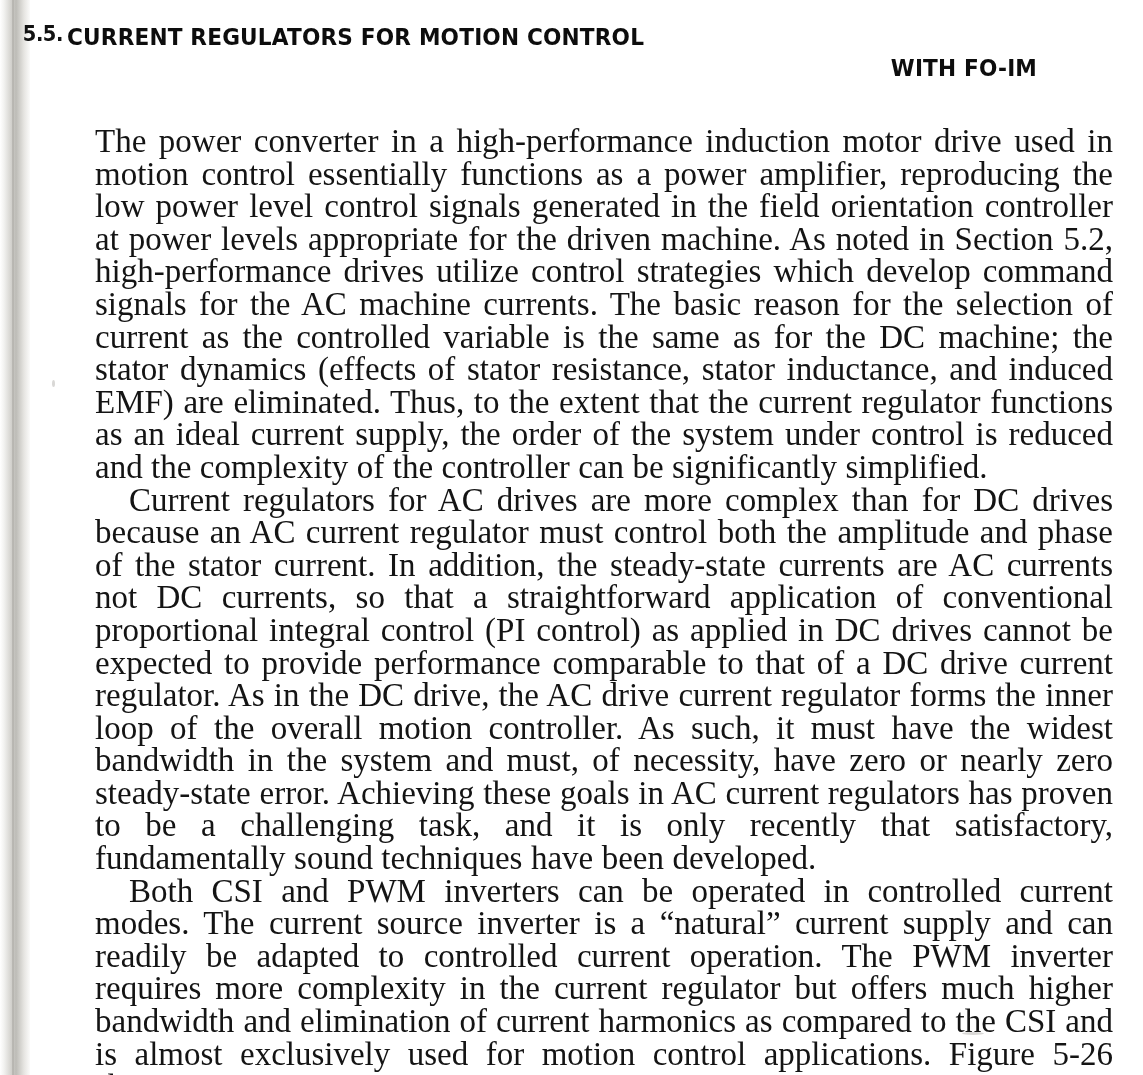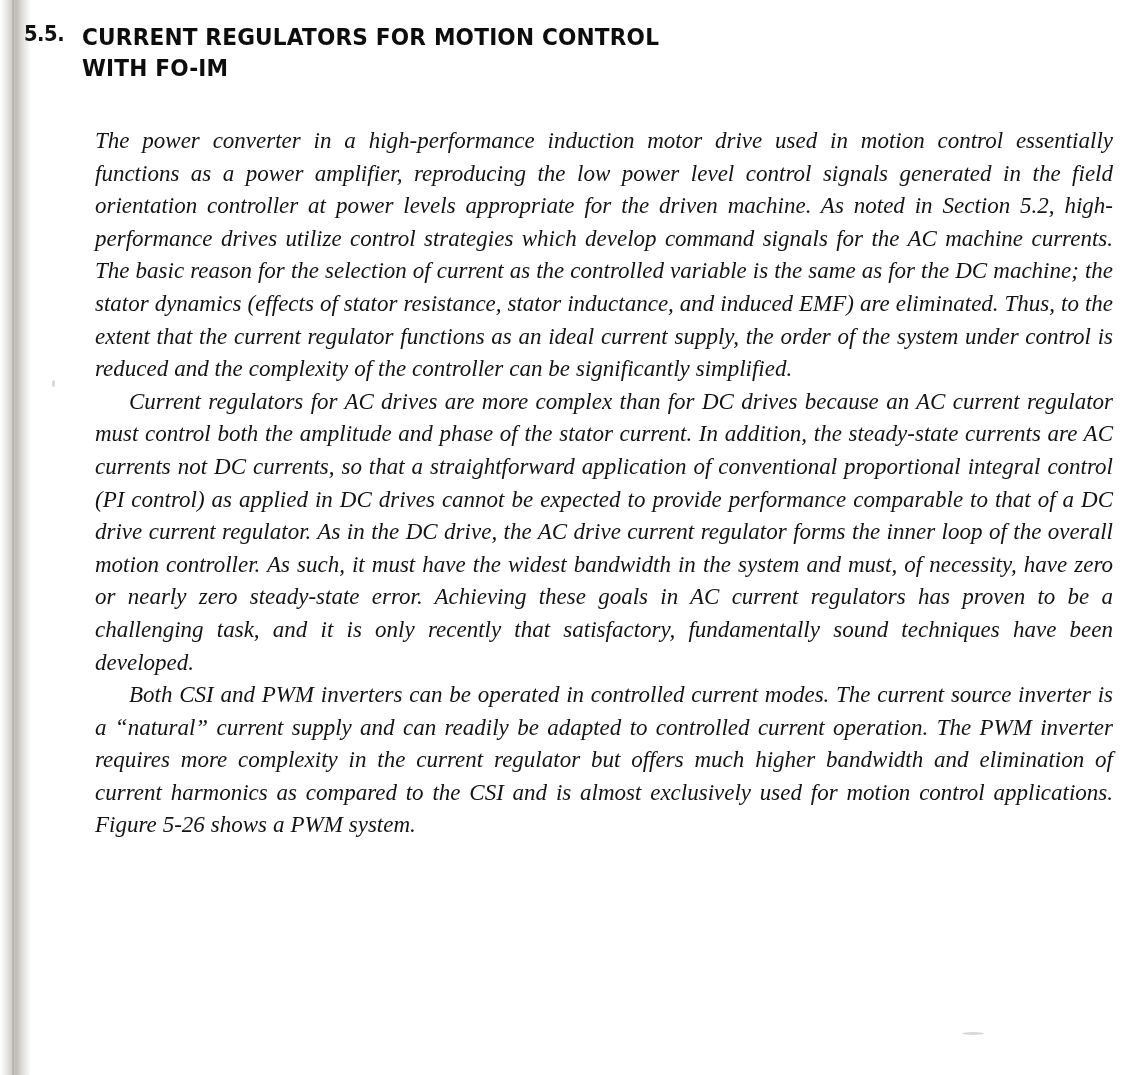--- a/index.html
+++ b/index.html
@@ -45,24 +45,25 @@
     left: 0;
     top: 0;
     width: 1143px;
     height: 1075px;
     background: transparent;
   }
 
   
   .heading {
     position: absolute;
-    left: 24px;
+    left: 9px;
     top: 22px;
     width: 1090px;
     display: block;
+    text-align: right;
   }
   .heading-row {
     display: flex;
     align-items: flex-start;
   }
   .heading-number {
     font-family: "DejaVu Sans", sans-serif;
     font-weight: bold;
     font-size: 21px;
     letter-spacing: -0.5px;
@@ -96,29 +97,28 @@
 
   
   .body-col {
     position: absolute;
     left: 95px;
     top: 125px;
     width: 1018px;
   }
   p.para {
     margin: 0;
-    font-size: 23px;
+    font-size: 33px;
     line-height: 32.6px;
     text-align: justify;
     color: #141414;
     text-indent: 0;
     -webkit-hyphens: none;
     hyphens: none;
     word-spacing: 0.2px;
-    font-style: italic;
   }
   p.para + p.para {
     text-indent: 34px;
   }
 
   
   .speckle {
     position: absolute;
     background: #b9b8b4;
     border-radius: 50%;

